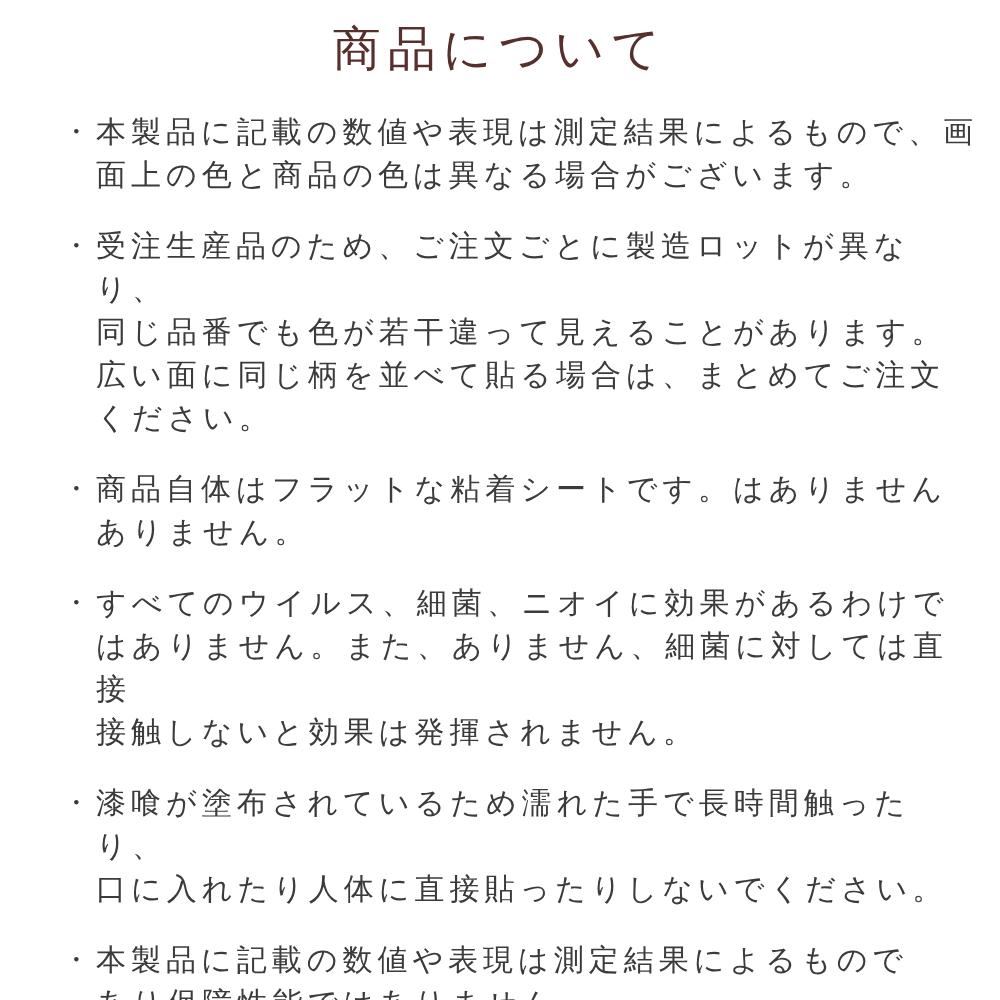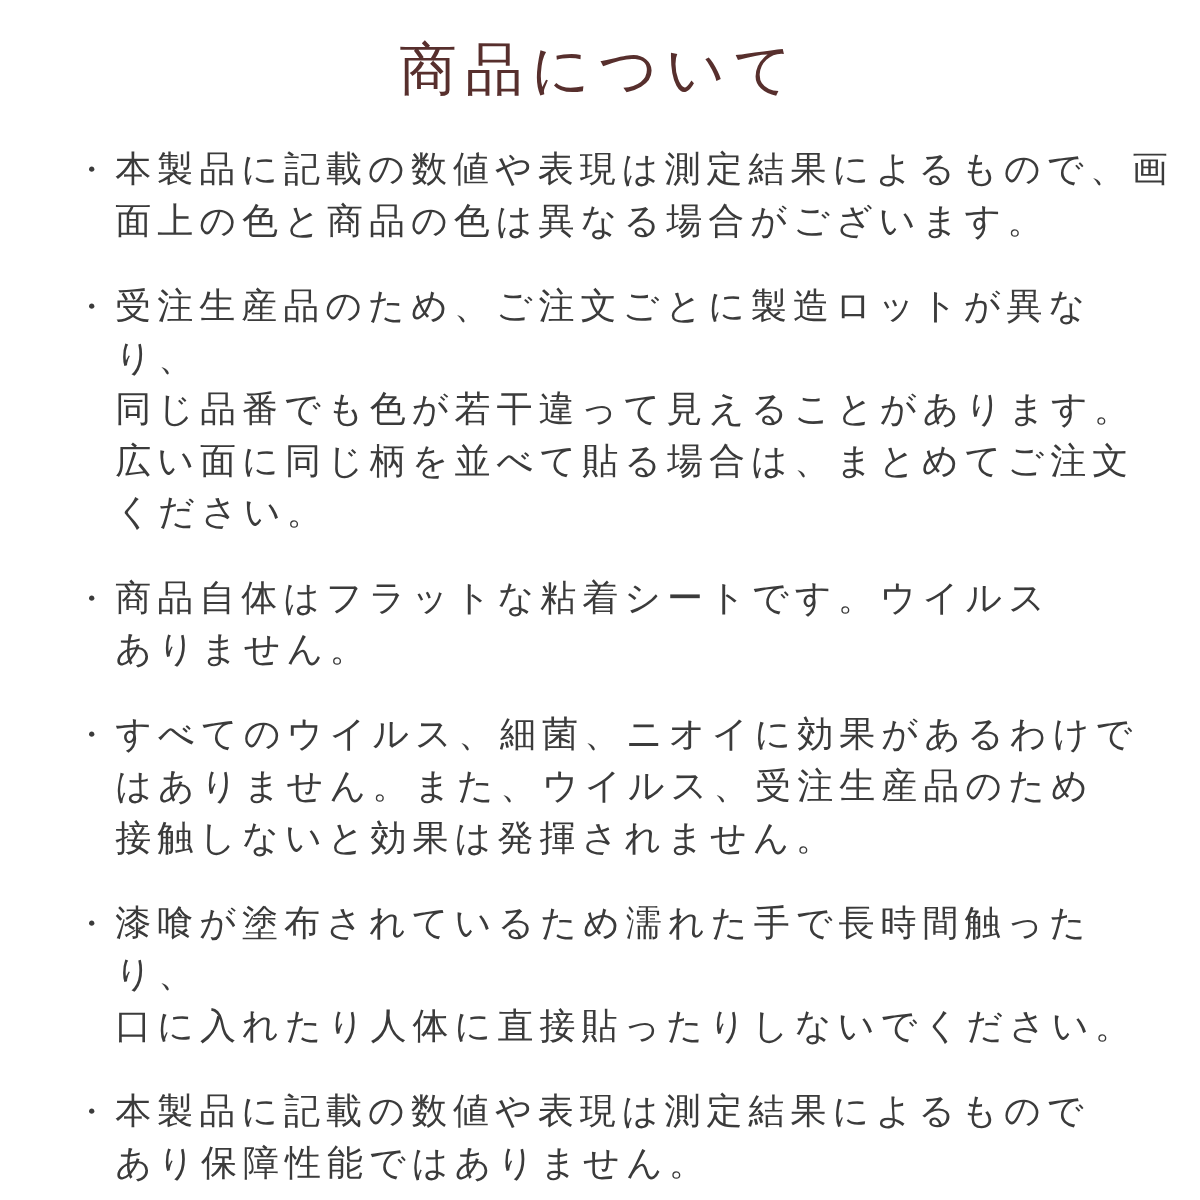--- a/index.html
+++ b/index.html
@@ -10,21 +10,21 @@
     overflow: hidden;
     background: var(--bg-color, #ffffff);
     font-family: "Liberation Sans", "DejaVu Sans", sans-serif;
   }
   .page {
     box-sizing: border-box;
     width: 1000px;
     height: 1000px;
   }
   .page-title {
-    margin: 15px;
+    margin: 5px;
     padding-top: 16px;
     text-align: center;
     font-size: 48px;
     line-height: 56px;
     font-weight: 300;
     letter-spacing: 7px;
     color: var(--title-color, #572f2d);
   }
   .notice-list {
     margin-top: 33px;
@@ -66,27 +66,27 @@
     </div>
     <div class="notice-item">
       <span class="bullet">・</span>
       <span class="notice-text">受注生産品のため、ご注文ごとに製造ロットが異なり、
 同じ品番でも色が若干違って見えることがあります。
 広い面に同じ柄を並べて貼る場合は、まとめてご注文
 ください。</span>
     </div>
     <div class="notice-item">
       <span class="bullet">・</span>
-      <span class="notice-text">商品自体はフラットな粘着シートです。ウイルス
+      <span class="notice-text">商品自体はフラットな粘着シートです。はありません
 ありません。</span>
     </div>
     <div class="notice-item">
       <span class="bullet">・</span>
       <span class="notice-text">すべてのウイルス、細菌、ニオイに効果があるわけで
-はありません。また、ウイルス、受注生産品のため
+はありません。また、ありません、細菌に対しては直接
 接触しないと効果は発揮されません。</span>
     </div>
     <div class="notice-item">
       <span class="bullet">・</span>
       <span class="notice-text">漆喰が塗布されているため濡れた手で長時間触ったり、
 口に入れたり人体に直接貼ったりしないでください。</span>
     </div>
     <div class="notice-item">
       <span class="bullet">・</span>
       <span class="notice-text">本製品に記載の数値や表現は測定結果によるもので

